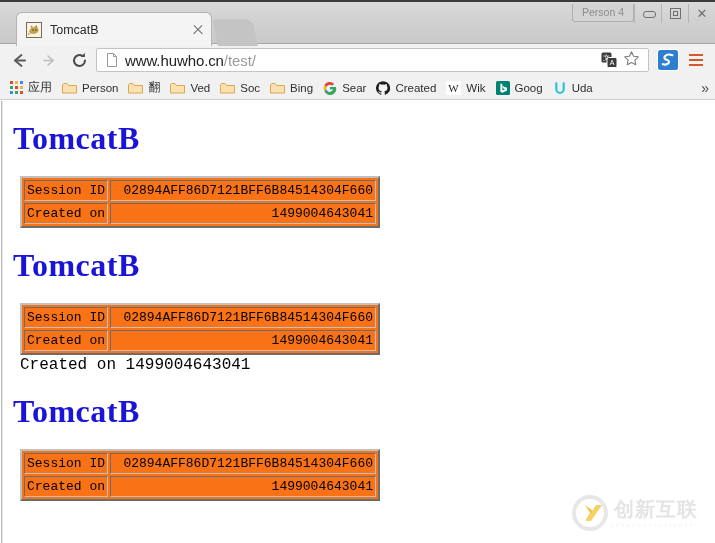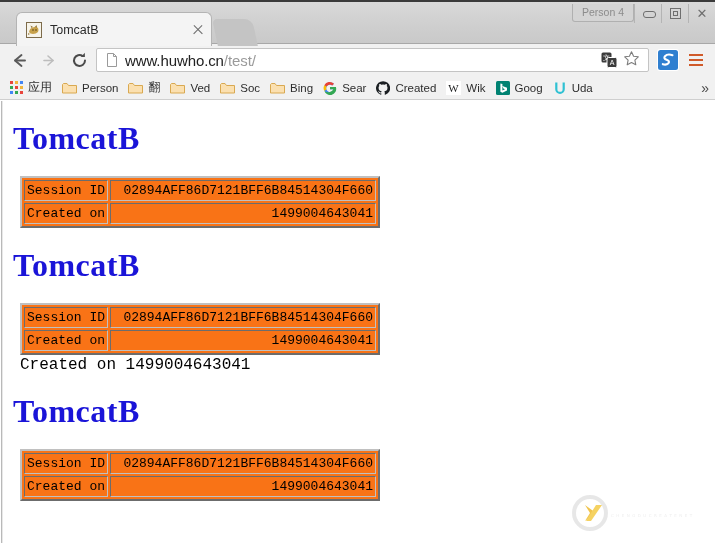--- a/index.html
+++ b/index.html
@@ -659,18 +659,19 @@
     <div class="watermark">
       <span class="wm-logo">
         <svg width="42" height="42" viewBox="0 0 42 42">
           <circle cx="21" cy="21" r="16" fill="none" stroke="#e6e6e6" stroke-width="4"></circle>
           <path d="M30 12 A13 13 0 0 0 30 30" fill="none" stroke="#ffffff" stroke-width="5"></path>
           <path d="M16 13 L27 21 L16 29 L21 21Z" fill="#f0c040"></path>
           <path d="M27 13 L33 13 L22 29 L17 29Z" fill="#f5cf55"></path>
         </svg>
       </span>
       <span>
+        <div class="wm-text">创新互联</div>
         <div class="wm-sub">C H E N G D U  C R E A T E N E T</div>
       </span>
     </div>
   </div>
 
 </div>
 
 </body></html>

